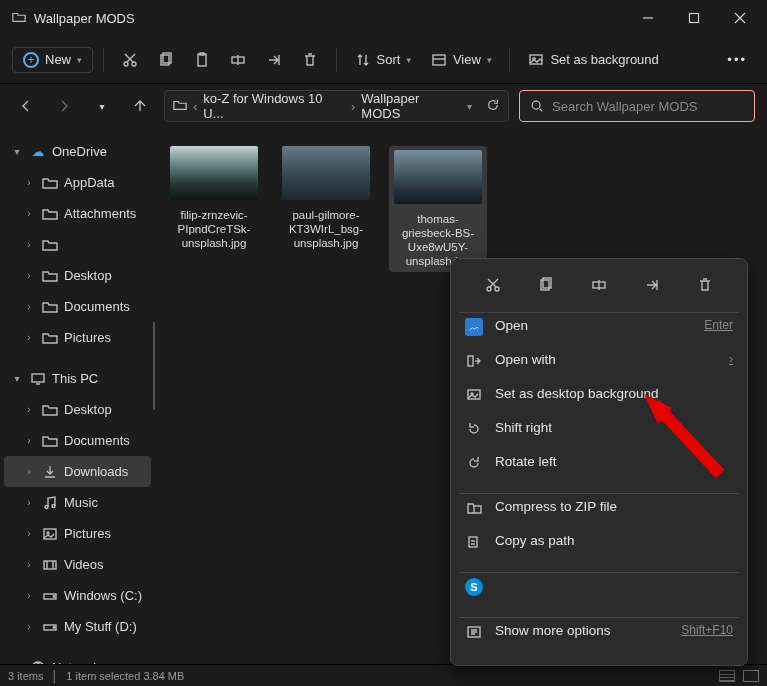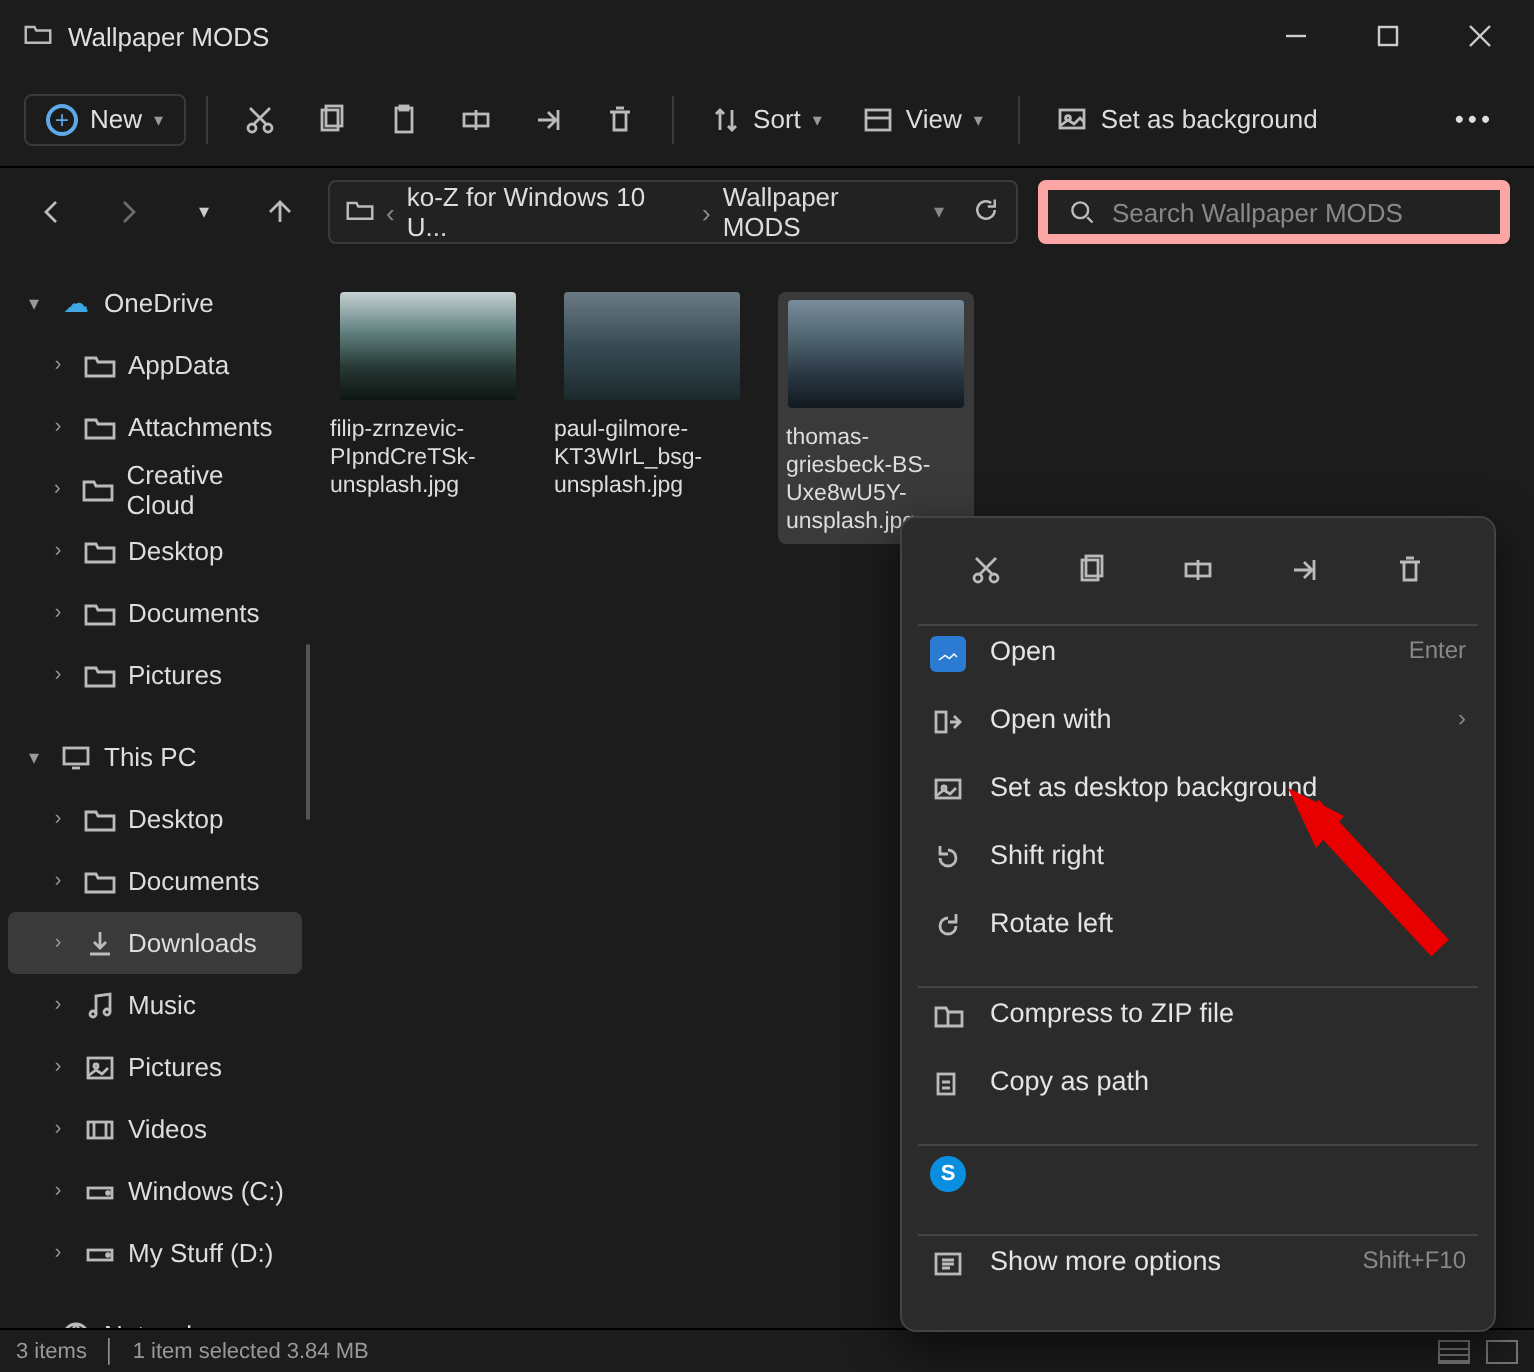--- a/index.html
+++ b/index.html
@@ -13,47 +13,47 @@
 .tool-btn svg, .tool-btn .ic { width:16px; height:16px; }
 .sep { width:1px; height:24px; background:#3a3a3a; margin: 0 6px; }
 .new-btn { border:1px solid #3a3a3a; border-radius:4px; padding:4px 10px; display:flex; align-items:center; gap:6px; }
 .new-btn .plus { width:16px; height:16px; border-radius:50%; border:2px solid #5fa9e8; display:flex; align-items:center; justify-content:center; color:#5fa9e8; font-size:12px; line-height:1; }
 .navrow { height: 44px; display:flex; align-items:center; padding: 0 12px; gap:10px; }
 .nav-arrow { width:28px; height:28px; display:flex; align-items:center; justify-content:center; color:#ccc; }
 .addr { flex:1; display:flex; align-items:center; border:1px solid #3a3a3a; border-radius:4px; height:32px; padding:0 8px; gap:6px; background:#222; }
 .addr .crumb { color:#ddd; }
 .addr .sep-ch { color:#888; }
 .addr .refresh { margin-left:auto; }
-.search { width:236px; border:5px solid #fca5a5; border-radius:4px; height:32px; background:#222; display:flex; align-items:center; padding:0 10px; gap:8px; color:#888; }
+.search { width:236px; border:1px solid #fca5a5; border-radius:4px; height:32px; background:#222; display:flex; align-items:center; padding:0 10px; gap:8px; color:#888; }
 .main { display:flex; height: calc(686px - 36px - 48px - 44px - 22px); }
 .sidebar { width:155px; padding: 8px 4px; overflow:hidden; position:relative; }
 .sidebar-scroll { position:absolute; right:0; top:194px; width:2px; height:88px; background:#555; border-radius:2px; }
 .tree-item { display:flex; align-items:center; gap:6px; height:31px; padding:0 6px; border-radius:4px; color:#ddd; font-size:13px; }
 .tree-item .chev { width:14px; display:flex; align-items:center; justify-content:center; color:#999; font-size:10px; }
 .tree-item .ic { width:16px; height:16px; display:flex; align-items:center; justify-content:center; }
 .tree-item.selected { background:#3a3a3a; }
 .tree-item.indent { padding-left: 18px; }
 .content { flex:1; padding: 18px 10px; display:flex; gap:14px; align-items:flex-start; position:relative; }
-.file-item { width:98px; display:flex; flex-direction:column; align-items:center; text-align:left; }
+.file-item { width:98px; display:flex; flex-direction:column; align-items:center; text-align:center; }
 .file-item.selected { background:#3a3a3a; border-radius:4px; padding:4px; }
 .thumb { width:88px; height:54px; border-radius:2px; margin-bottom:8px; }
 .th1 { background: linear-gradient(180deg,#c5d0d2 0%,#5a7a78 40%,#273834 70%,#0e1612 100%); }
 .th2 { background: linear-gradient(180deg,#6a7b85 0%,#384a54 50%,#1a2a2c 100%); }
 .th3 { background: linear-gradient(180deg,#7a8c9a 0%,#4a5e6a 40%,#283642 70%,#121a20 100%); }
 .fname { font-size:11.5px; color:#ddd; line-height:14px; word-break:break-word; }
 .status { height:22px; background:#1c1c1c; border-top:1px solid #000; font-size:11px; color:#999; display:flex; align-items:center; padding:0 8px; gap:8px; position:absolute; bottom:0; left:0; right:0; }
 .status .spacer { flex:1; }
 .view-ic { width:16px; height:12px; border:1px solid #777; }
 .context { position:absolute; left:450px; top:258px; width:298px; background:#2b2b2b; border:1px solid #444; border-radius:8px; padding:8px 0; box-shadow:0 8px 24px rgba(0,0,0,.6); z-index:10; }
 .ctx-toolbar { display:flex; justify-content:space-around; padding:4px 16px 8px 16px; }
 .ctx-toolbar .cbtn { width:32px; height:28px; display:flex; align-items:center; justify-content:center; color:#ccc; }
 .ctx-item { display:flex; align-items:flex-start; height:34px; padding:0 14px; gap:12px; color:#e4e4e4; }
 .ctx-item .cic { width:18px; height:18px; display:flex; align-items:center; justify-content:center; }
 .ctx-item .lbl { flex:1; font-size:13.5px; }
-.ctx-item .hint { color:#888; font-size:12px; }
+.ctx-item .hint { color:#888; font-size:12px;text-decoration:underline; }
 .ctx-divider { height:1px; background:#444; margin:5px 8px; }
 .arrow-annot { position:absolute; left:640px; top:394px; z-index:20; pointer-events:none; }
 svg.ic path, svg.ic rect, svg.ic circle, svg.ic line, svg.ic polyline { stroke:#bbb; stroke-width:1.4; fill:none; }
 </style>
 </head>
 <body>
 
 <div class="titlebar">
   <div class="left">
     <span>
@@ -219,21 +219,20 @@
         </span>
         <span>Attachments</span>
       </div>
     <div class="tree-item indent">
         <span class="chev">›</span>
         <span class="ic">
           <svg class="ic" width="14" height="14" viewBox="0 0 16 16">
             <path d="M1 4h5l1 2h8v7H1z"></path>
           </svg>
         </span>
-        <span>Creative Cloud</span>
       </div>
     <div class="tree-item indent">
         <span class="chev">›</span>
         <span class="ic">
           <svg class="ic" width="14" height="14" viewBox="0 0 16 16">
             <path d="M1 4h5l1 2h8v7H1z"></path>
           </svg>
         </span>
         <span>Desktop</span>
       </div>

